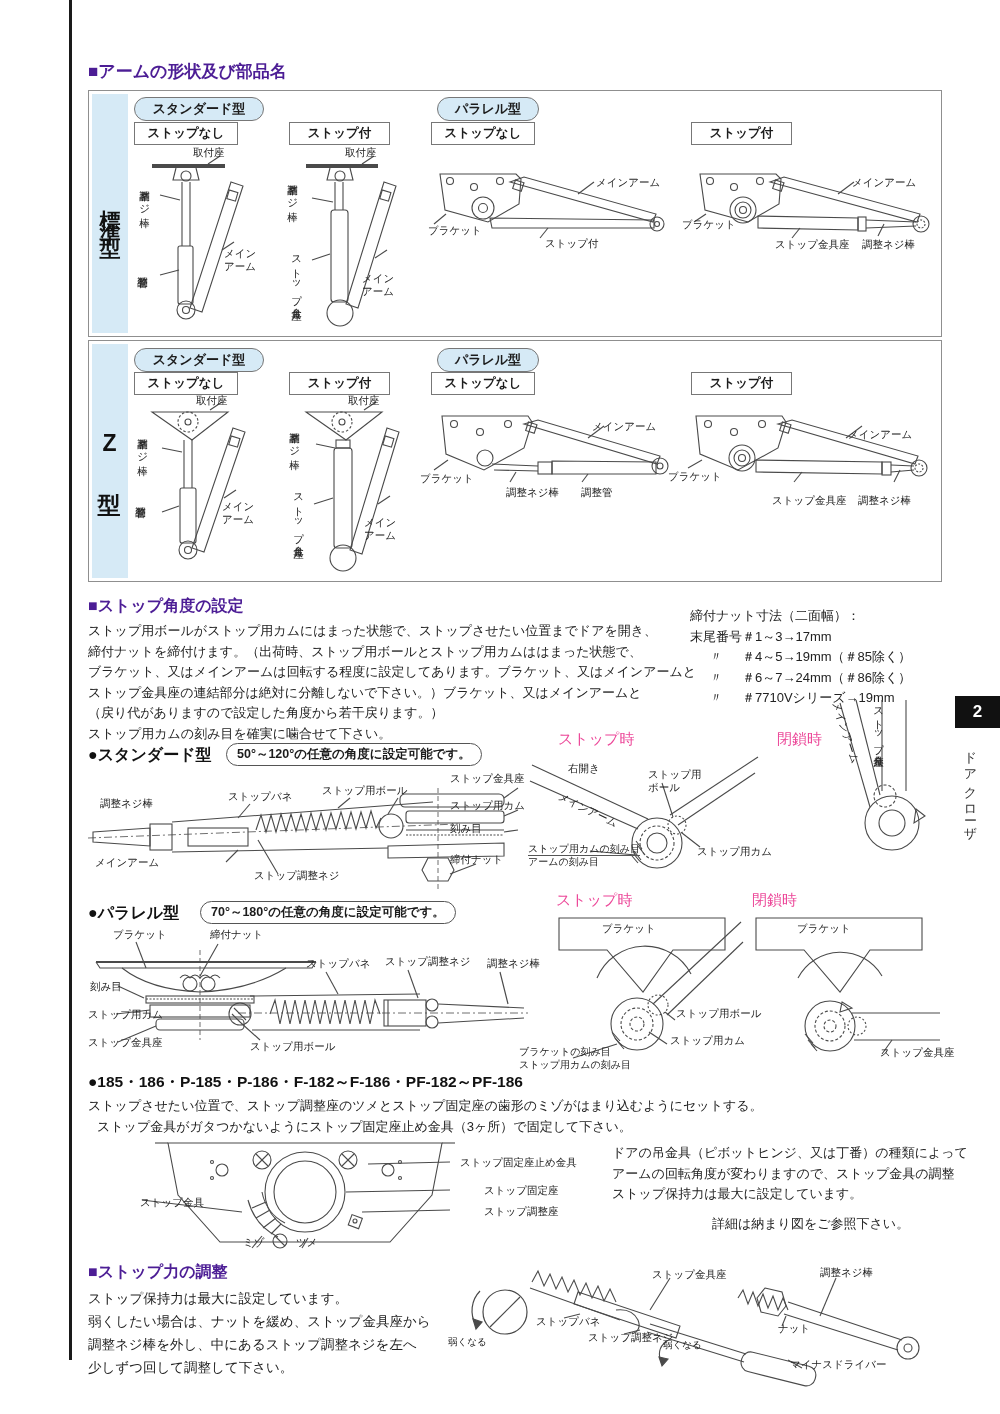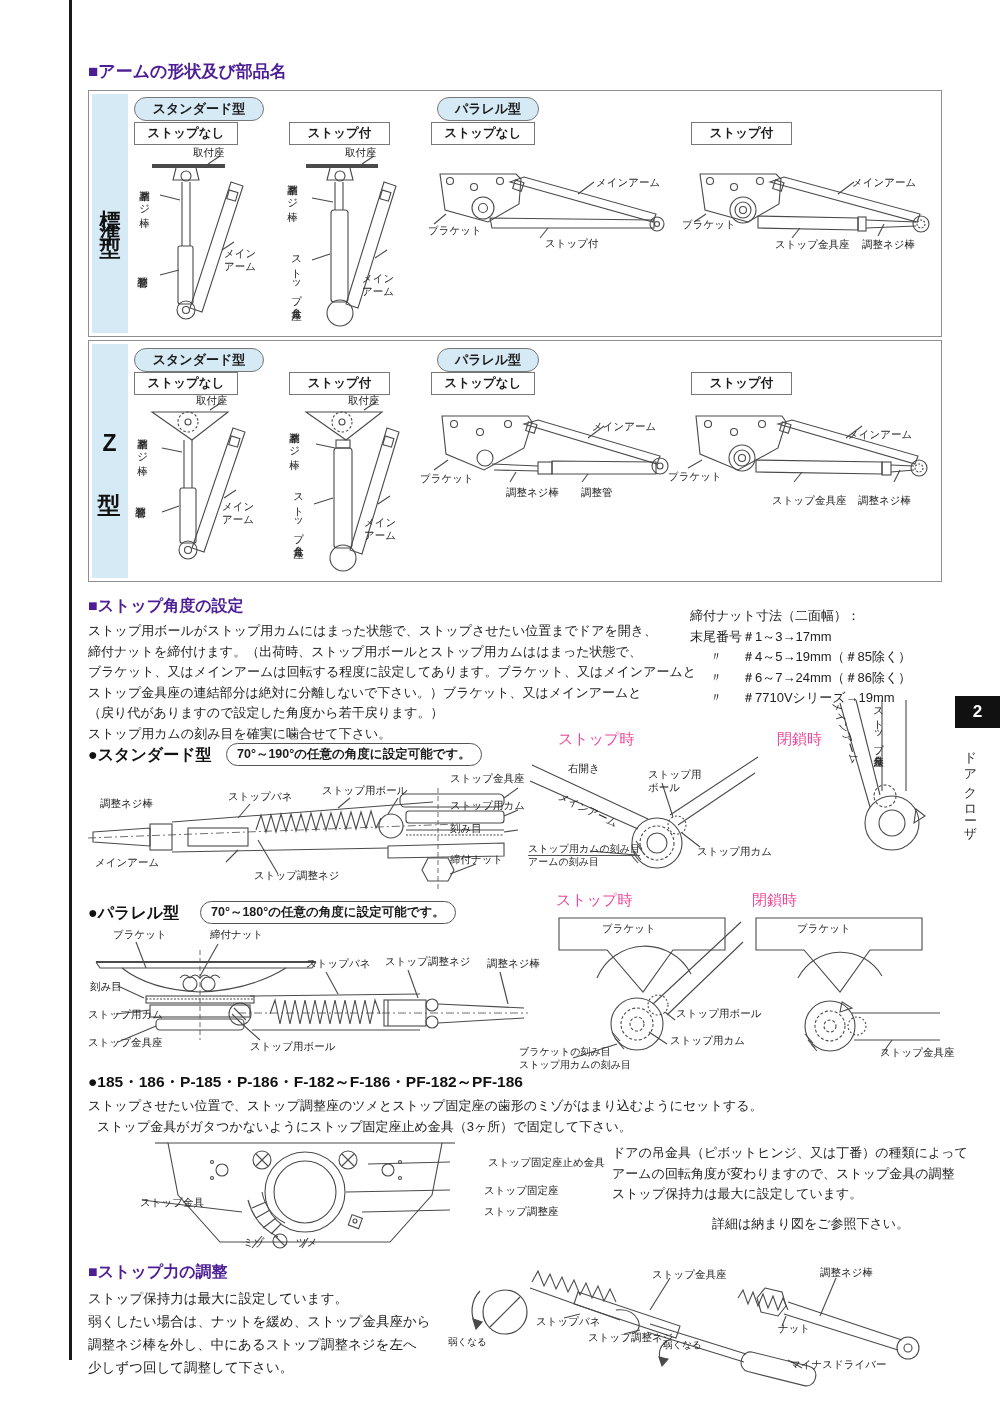--- a/index.html
+++ b/index.html
@@ -277,21 +277,21 @@
         <span class="d0">〃</span>
         <span>＃6～7→24mm（＃86除く）</span>
       </div>
     <div class="nrow">
         <span class="d0">〃</span>
         <span>＃7710Vシリーズ→19mm</span>
       </div>
   </div>
 
   <div class="dothead" style="left:88px;top:745px;">●スタンダード型</div>
-  <div class="pill" style="left:226px;top:743px;">70°～190°の任意の角度に設定可能です。</div>
+  <div class="pill" style="left:226px;top:743px;">50°～120°の任意の角度に設定可能です。</div>
 
   <svg class="d" style="left:88px;top:788px;" width="440" height="105" viewBox="0 0 440 105">
     <g stroke="#4a4a4a" fill="none" stroke-width="1.1">
       <line x1="0" y1="50" x2="370" y2="36" stroke-dasharray="8 3 2 3" stroke-width="0.8"></line>
       <path d="M5 44 L62 40 L62 58 L5 54 Z"></path>
       <rect x="62" y="36" width="22" height="26"></rect>
       <line x1="84" y1="34" x2="345" y2="14"></line>
       <line x1="84" y1="64" x2="300" y2="60"></line>
       <rect x="100" y="40" width="60" height="18"></rect>
       <polyline points="168,42 173,27 178,44 183,27 188,44 193,26 198,43 203,26 208,43 213,26 218,43 223,25 228,42 233,25 238,42 243,25 248,41 253,24 258,41 263,24 268,41 273,24 278,40 283,23 288,40 293,30"></polyline>
@@ -486,21 +486,21 @@
       <rect x="200" y="76" width="11" height="11" transform="rotate(20 205 81)"></rect>
         <circle cx="205" cy="81" r="2"></circle>
       <line x1="218" y1="24" x2="300" y2="22"></line>
       <line x1="196" y1="52" x2="300" y2="50"></line>
       <line x1="212" y1="72" x2="300" y2="70"></line>
       <line x1="92" y1="72" x2="-8" y2="60"></line>
       <line x1="112" y1="96" x2="102" y2="108"></line>
       <line x1="158" y1="98" x2="152" y2="108"></line>
     </g>
   </svg>
-  <div class="lbl" style="left:488px;top:1156px;">ストップ固定座止め金具</div>
+  <div class="lbl" style="left:460px;top:1156px;">ストップ固定座止め金具</div>
   <div class="lbl" style="left:484px;top:1184px;">ストップ固定座</div>
   <div class="lbl" style="left:484px;top:1205px;">ストップ調整座</div>
   <div class="lbl" style="left:140px;top:1196px;">ストップ金具</div>
   <div class="lbl" style="left:243px;top:1236px;">ミゾ</div>
   <div class="lbl" style="left:296px;top:1236px;">ツメ</div>
 
   <div class="body13" style="left:612px;top:1143px;">
     <div>ドアの吊金具（ピボットヒンジ、又は丁番）の種類によって</div>
     <div>アームの回転角度が変わりますので、ストップ金具の調整</div>
     <div>ストップ保持力は最大に設定しています。</div>

